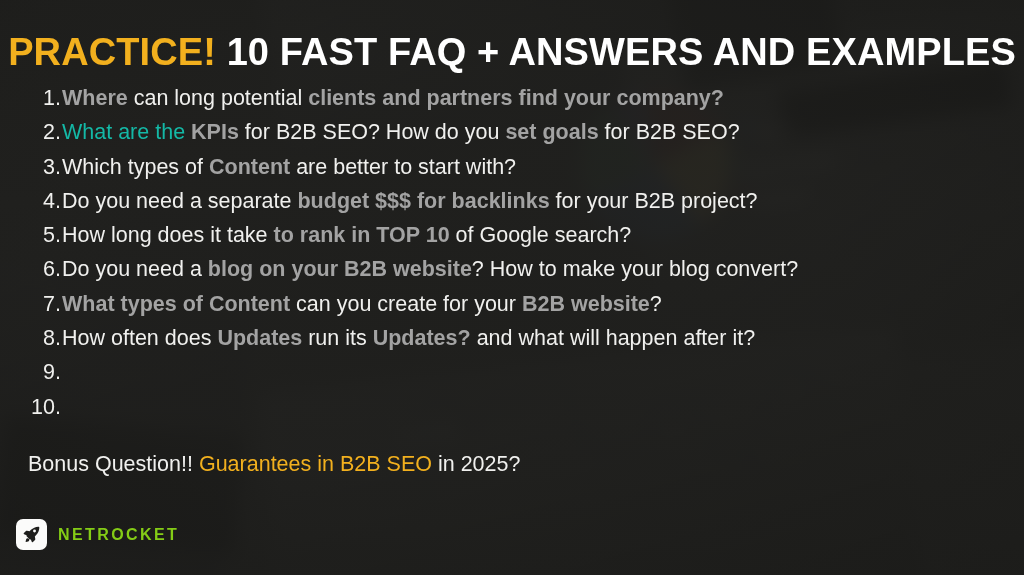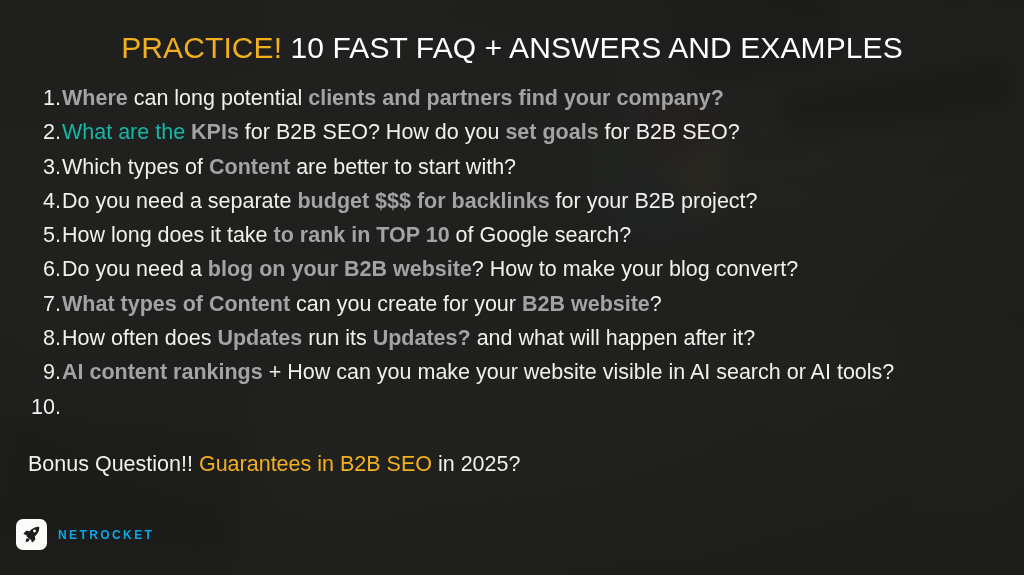--- a/index.html
+++ b/index.html
@@ -97,22 +97,22 @@
       radial-gradient(ellipse 85% 80% at 42% 48%, rgba(30,30,28,0.88) 0%, rgba(30,30,28,0.80) 45%, rgba(26,26,24,0.72) 100%),
       linear-gradient(180deg, rgba(24,24,22,0.35) 0%, rgba(24,24,22,0.10) 35%, rgba(24,24,22,0.45) 100%);
   }
 
   
   #content { position:absolute; inset:0; }
 
   #title {
     position:absolute; left:0; right:0; top:31px;
     text-align:center;
-    font-size:30px;
-    font-weight:normal;
+    font-size:38px;
+    font-weight:bold;
     letter-spacing:0.1px;
     color:#ffffff;
     white-space:nowrap;
   }
   #title .hl { color:#f2b01e; }
 
   #qlist {
     position:absolute;
     left:0; top:86px; width:1024px;
   }
@@ -150,24 +150,24 @@
     position:absolute; left:16px; top:519px;
     display:flex; align-items:center; gap:11px;
   }
   #logo-mark {
     width:31px; height:31px;
     background:#fbfbfa;
     border-radius:7px;
     display:flex; align-items:center; justify-content:center;
   }
   #logo-text {
-    font-size:12px;
+    font-size:16px;
     font-weight:bold;
     letter-spacing:2.4px;
-    color:#0ea5e9;
+    color:#84cc16;
   }
 </style>
 </head>
 <body>
 
 <div id="slide">
 
   <div id="bg">
     <div class="bgpaper" id="paper-top"></div>
     <div class="bgpaper" id="paper-right"></div>
@@ -230,21 +230,20 @@
         <div class="qrow">
           <span class="qnum">7.</span>
           <span class="qtext"><span class="y">What types of Content</span><span> can you create for your </span><span class="y">B2B website</span><span>?</span></span>
         </div>
         <div class="qrow">
           <span class="qnum">8.</span>
           <span class="qtext"><span>How often does </span><span class="y">Updates</span><span> run its </span><span class="y">Updates?</span><span> and what will happen after it?</span></span>
         </div>
         <div class="qrow">
           <span class="qnum">9.</span>
-          <span class="qtext"><span class="y">AI content rankings</span><span> + How can you make your website visible in AI search or AI tools?</span></span>
         </div>
         <div class="qrow">
           <span class="qnum">10.</span>
         </div>
       </div>
 
     <div id="bonus"><span>Bonus Question!!  </span><span class="y">Guarantees in B2B SEO</span><span> in 2025?</span></div>
 
     <div id="logo">
       <span id="logo-mark">

